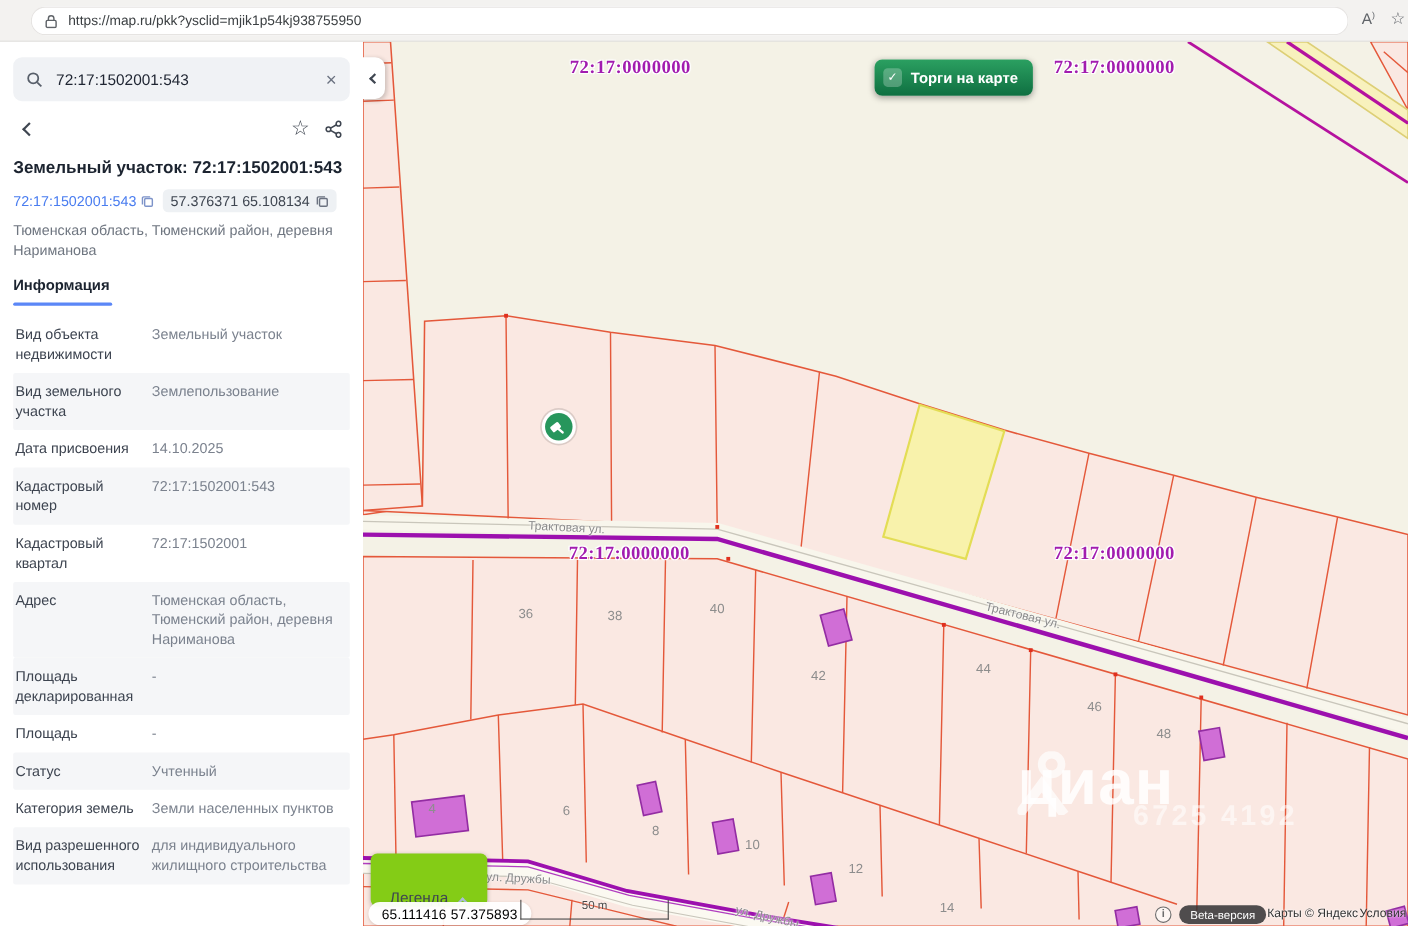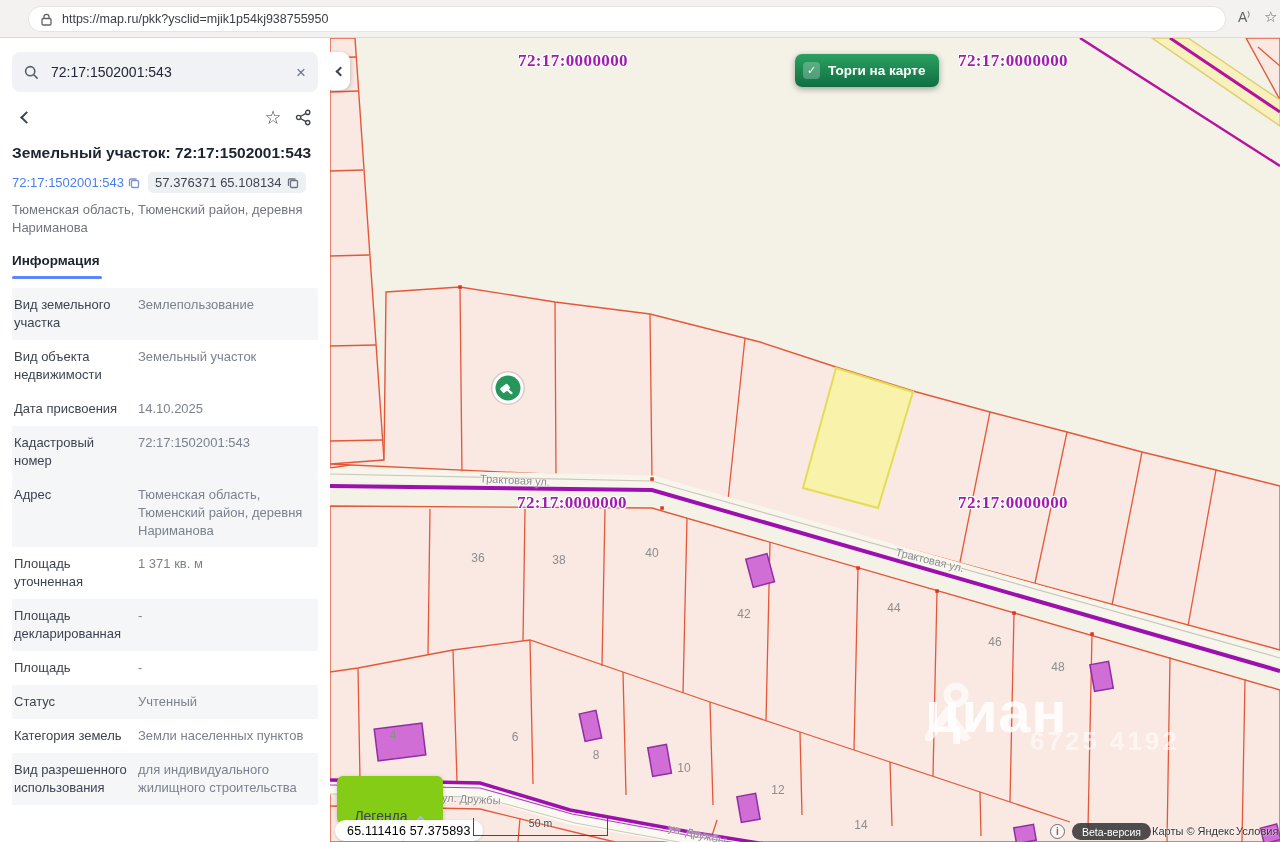--- a/index.html
+++ b/index.html
@@ -143,43 +143,43 @@
     </div>
 
     <div class="addr">Тюменская область, Тюменский район, деревня Нариманова</div>
 
     <div class="tabs">
       <span class="tab">Информация</span>
       <div class="tabline"></div>
     </div>
 
     <div class="itable">
+      <div class="irow">
+          <div class="ilab">Вид объекта недвижимости</div>
+          <div class="ival">Земельный участок</div>
+        </div>
       <div class="irow alt">
           <div class="ilab">Вид земельного участка</div>
           <div class="ival">Землепользование</div>
         </div>
       <div class="irow">
-          <div class="ilab">Вид объекта недвижимости</div>
-          <div class="ival">Земельный участок</div>
-        </div>
-      <div class="irow">
           <div class="ilab">Дата присвоения</div>
           <div class="ival">14.10.2025</div>
         </div>
       <div class="irow alt">
           <div class="ilab">Кадастровый номер</div>
           <div class="ival">72:17:1502001:543</div>
         </div>
+      <div class="irow">
+          <div class="ilab">Кадастровый квартал</div>
+          <div class="ival">72:17:1502001</div>
+        </div>
       <div class="irow alt">
           <div class="ilab">Адрес</div>
           <div class="ival">Тюменская область, Тюменский район, деревня Нариманова</div>
-        </div>
-      <div class="irow">
-          <div class="ilab">Площадь уточненная</div>
-          <div class="ival">1 371 кв. м</div>
         </div>
       <div class="irow alt">
           <div class="ilab">Площадь декларированная</div>
           <div class="ival">-</div>
         </div>
       <div class="irow">
           <div class="ilab">Площадь</div>
           <div class="ival">-</div>
         </div>
       <div class="irow alt">

